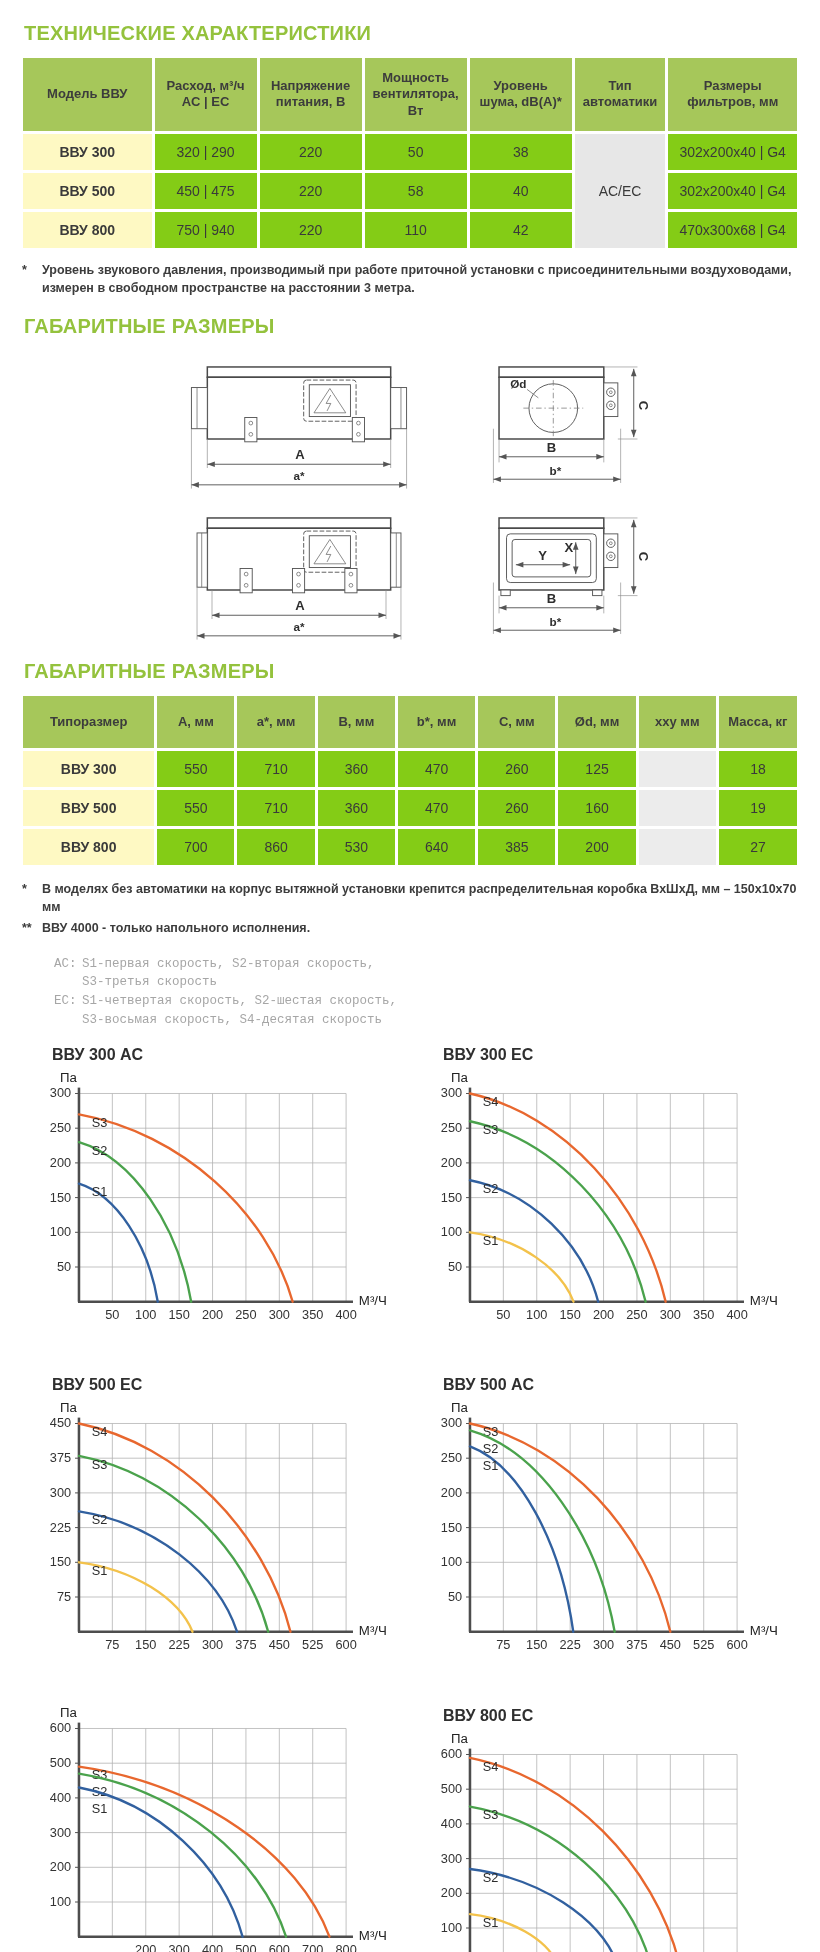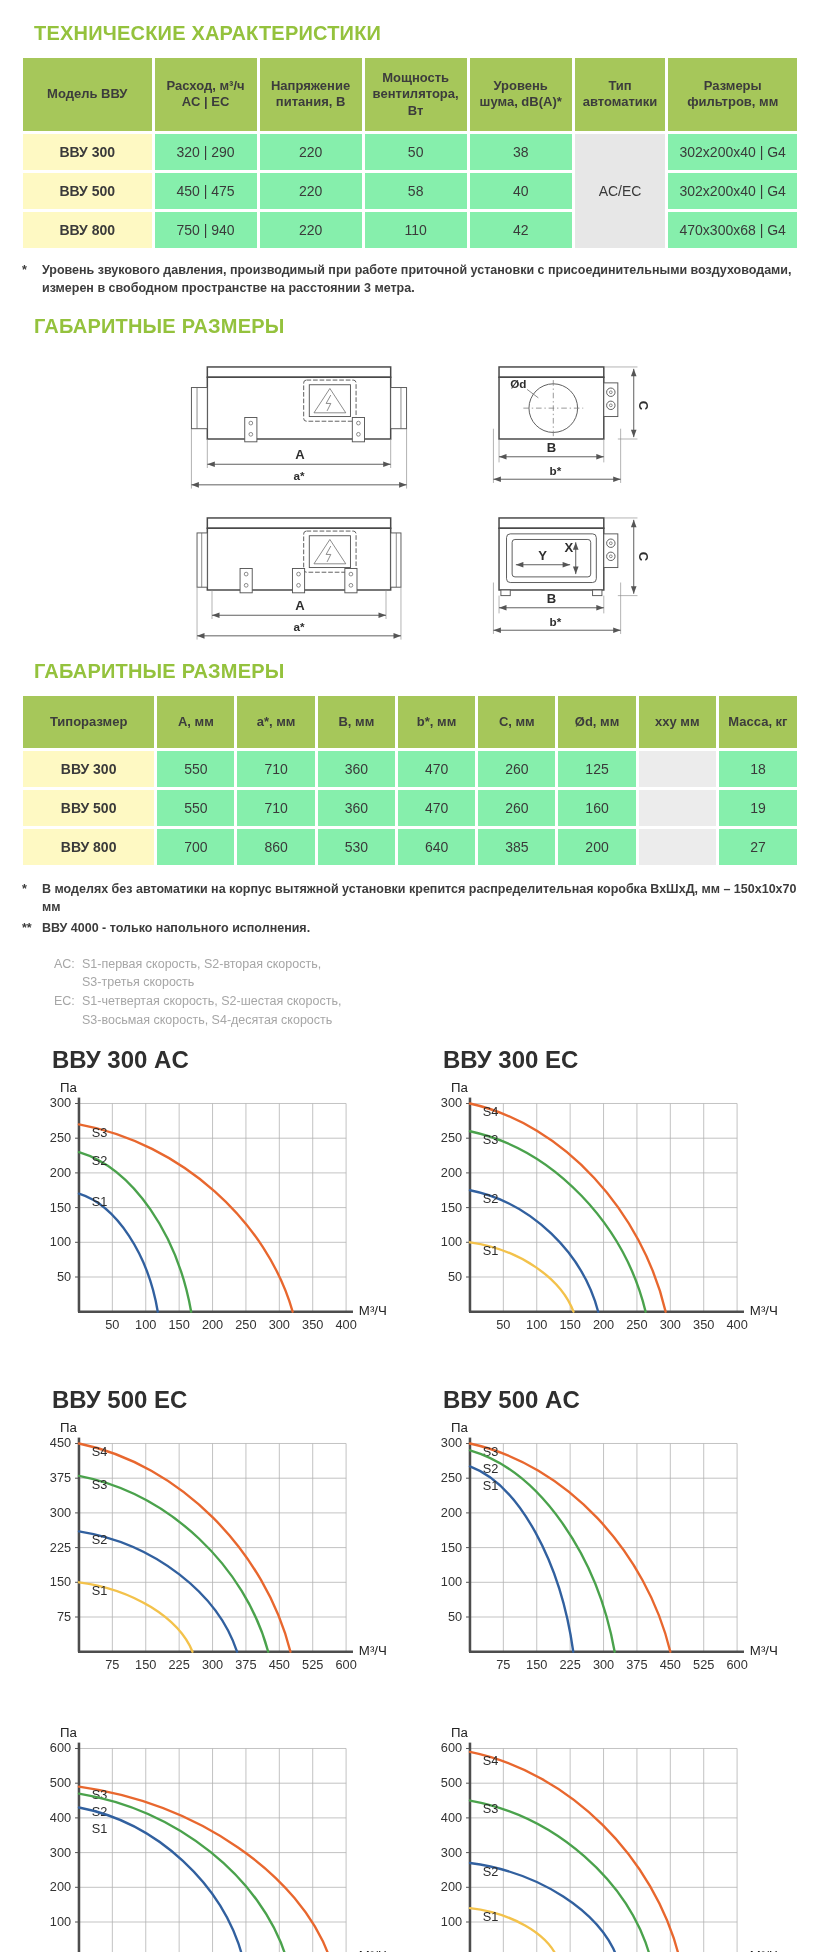--- a/index.html
+++ b/index.html
@@ -1,22 +1,22 @@
 <!DOCTYPE html>
 <html lang="ru"><head>
 <meta charset="utf-8">
 <style>
   html,body{margin:0;padding:0;background:#fff;}
   body{width:820px;font-family:"Liberation Sans","DejaVu Sans",sans-serif;color:#3a3a3a;}
   .page{width:820px;box-sizing:border-box;padding:22px 20px 10px 20px;}
-  h1.sec{color:#94c23d;font-size:20px;font-weight:700;letter-spacing:.2px;margin:0 0 10px 14px;}
+  h1.sec{color:#94c23d;font-size:20px;font-weight:700;letter-spacing:.2px;margin:0 0 10px 4px;}
   
   table.spec{border-collapse:separate;border-spacing:3px;width:100%;table-layout:fixed;}
   table.spec th{background:#a6c75a;color:#3c3c3c;font-size:13px;font-weight:700;line-height:1.25;padding:12px 5px;text-align:center;vertical-align:middle;}
-  table.spec td{background:#86efac;font-size:14px;text-align:center;vertical-align:middle;padding:10px 4px;}
+  table.spec td{background:#84cc16;font-size:14px;text-align:center;vertical-align:middle;padding:10px 4px;}
   table.spec td.model{background:#fef9c3;font-weight:700;}
   table.spec td.motor{background:#e7e7e7;}
   table.spec td.lightcell{background:#ececec;}
   .footnote{display:flex;gap:8px;margin:10px 2px 0 2px;font-size:12.5px;font-weight:600;line-height:1.45;color:#3c3c3c;}
   .footnote .mark{min-width:12px;}
   
   .drawings{margin:14px auto 4px auto;width:740px;}
   .draw-row{display:flex;justify-content:center;align-items:flex-start;gap:34px;margin-bottom:6px;}
   svg.draw{display:block;}
   svg.draw .body{fill:#fff;stroke:#4a4a4a;stroke-width:1.6;}
@@ -24,25 +24,25 @@
   svg.draw .thin{fill:none;stroke:#666;stroke-width:.8;}
   svg.draw .dash{fill:none;stroke:#777;stroke-width:.8;stroke-dasharray:6 3 1.5 3;}
   svg.draw .ext{stroke:#8a8a8a;stroke-width:.7;}
   svg.draw .dim{stroke:#555;stroke-width:1;marker-start:url(#aS);marker-end:url(#aE);}
   svg.draw text{fill:#2e2e2e;font-size:14px;font-weight:700;}
   svg.draw text.small{font-size:12.5px;}
   
   .charts-header{display:flex;align-items:center;gap:16px;margin:18px 0 6px 34px;}
   .charts-header h1{margin:0;}
   .legend{color:#a6a6a6;font-size:12.5px;line-height:1.5;}
-  .lg-line{display:flex;}
+  .lg-line{display:flex;font-family:Liberation Mono, monospace;}
   .lg-tag{display:inline-block;min-width:28px;}
   .charts-grid{display:grid;grid-template-columns:1fr 1fr;column-gap:6px;row-gap:10px;padding:4px 2px;}
   .chart-block{width:100%;}
-  .chart-title{font-size:24px;font-weight:700;color:#2f2f2f;margin:6px 0 2px 30px;}
+  .chart-title{font-size:16px;font-weight:700;color:#2f2f2f;margin:6px 0 2px 30px;}
   svg.chart{width:100%;height:auto;display:block;}
   svg.chart .grid{stroke:#b3b3b3;stroke-width:.8;fill:none;}
   svg.chart .axis{stroke:#4d4d4d;stroke-width:2.6;fill:none;}
   svg.chart .axis-thin{stroke:#4d4d4d;stroke-width:1;}
   svg.chart text{font-family:"Liberation Sans","DejaVu Sans",sans-serif;}
   svg.chart .tick{font-size:13px;fill:#333;}
   svg.chart .unit{font-size:13.5px;fill:#222;}
   svg.chart .slabel{font-size:13px;fill:#2c2c2c;}
 </style>
 </head>
@@ -595,20 +595,21 @@
           <text x="343" y="243" class="unit">М³/Ч</text>
           <path d="M 58 66.86666666666667 C 180.4 84.18, 282.4 156.89600000000002, 313 240" fill="none" stroke="#e8672e" stroke-width="2.4" stroke-linecap="round"></path>
           <text x="71" y="79.86666666666667" class="slabel">S3</text>
           <path d="M 58 73.93333333333334 C 159.18399999999997 90.54, 243.50400000000002 160.288, 268.8 240" fill="none" stroke="#4aa24c" stroke-width="2.4" stroke-linecap="round"></path>
           <text x="71" y="96.86666666666667" class="slabel">S2</text>
           <path d="M 58 88.06666666666666 C 137.968 103.25999999999999, 204.608 167.07199999999997, 224.60000000000002 240" fill="none" stroke="#31609f" stroke-width="2.4" stroke-linecap="round"></path>
           <text x="71" y="113.86666666666667" class="slabel">S1</text>
         </svg>
     </div>
     <div class="chart-block">
+      <h3 class="chart-title">ВВУ 800 EC</h3>
       <svg class="chart" viewBox="0 0 392 300">
           <line x1="92" y1="28" x2="92" y2="240" class="grid"></line>
           <text x="92" y="258" class="tick" text-anchor="middle">150</text>
           <line x1="126" y1="28" x2="126" y2="240" class="grid"></line>
           <text x="126" y="258" class="tick" text-anchor="middle">300</text>
           <line x1="160" y1="28" x2="160" y2="240" class="grid"></line>
           <text x="160" y="258" class="tick" text-anchor="middle">450</text>
           <line x1="194" y1="28" x2="194" y2="240" class="grid"></line>
           <text x="194" y="258" class="tick" text-anchor="middle">600</text>
           <line x1="228" y1="28" x2="228" y2="240" class="grid"></line>

